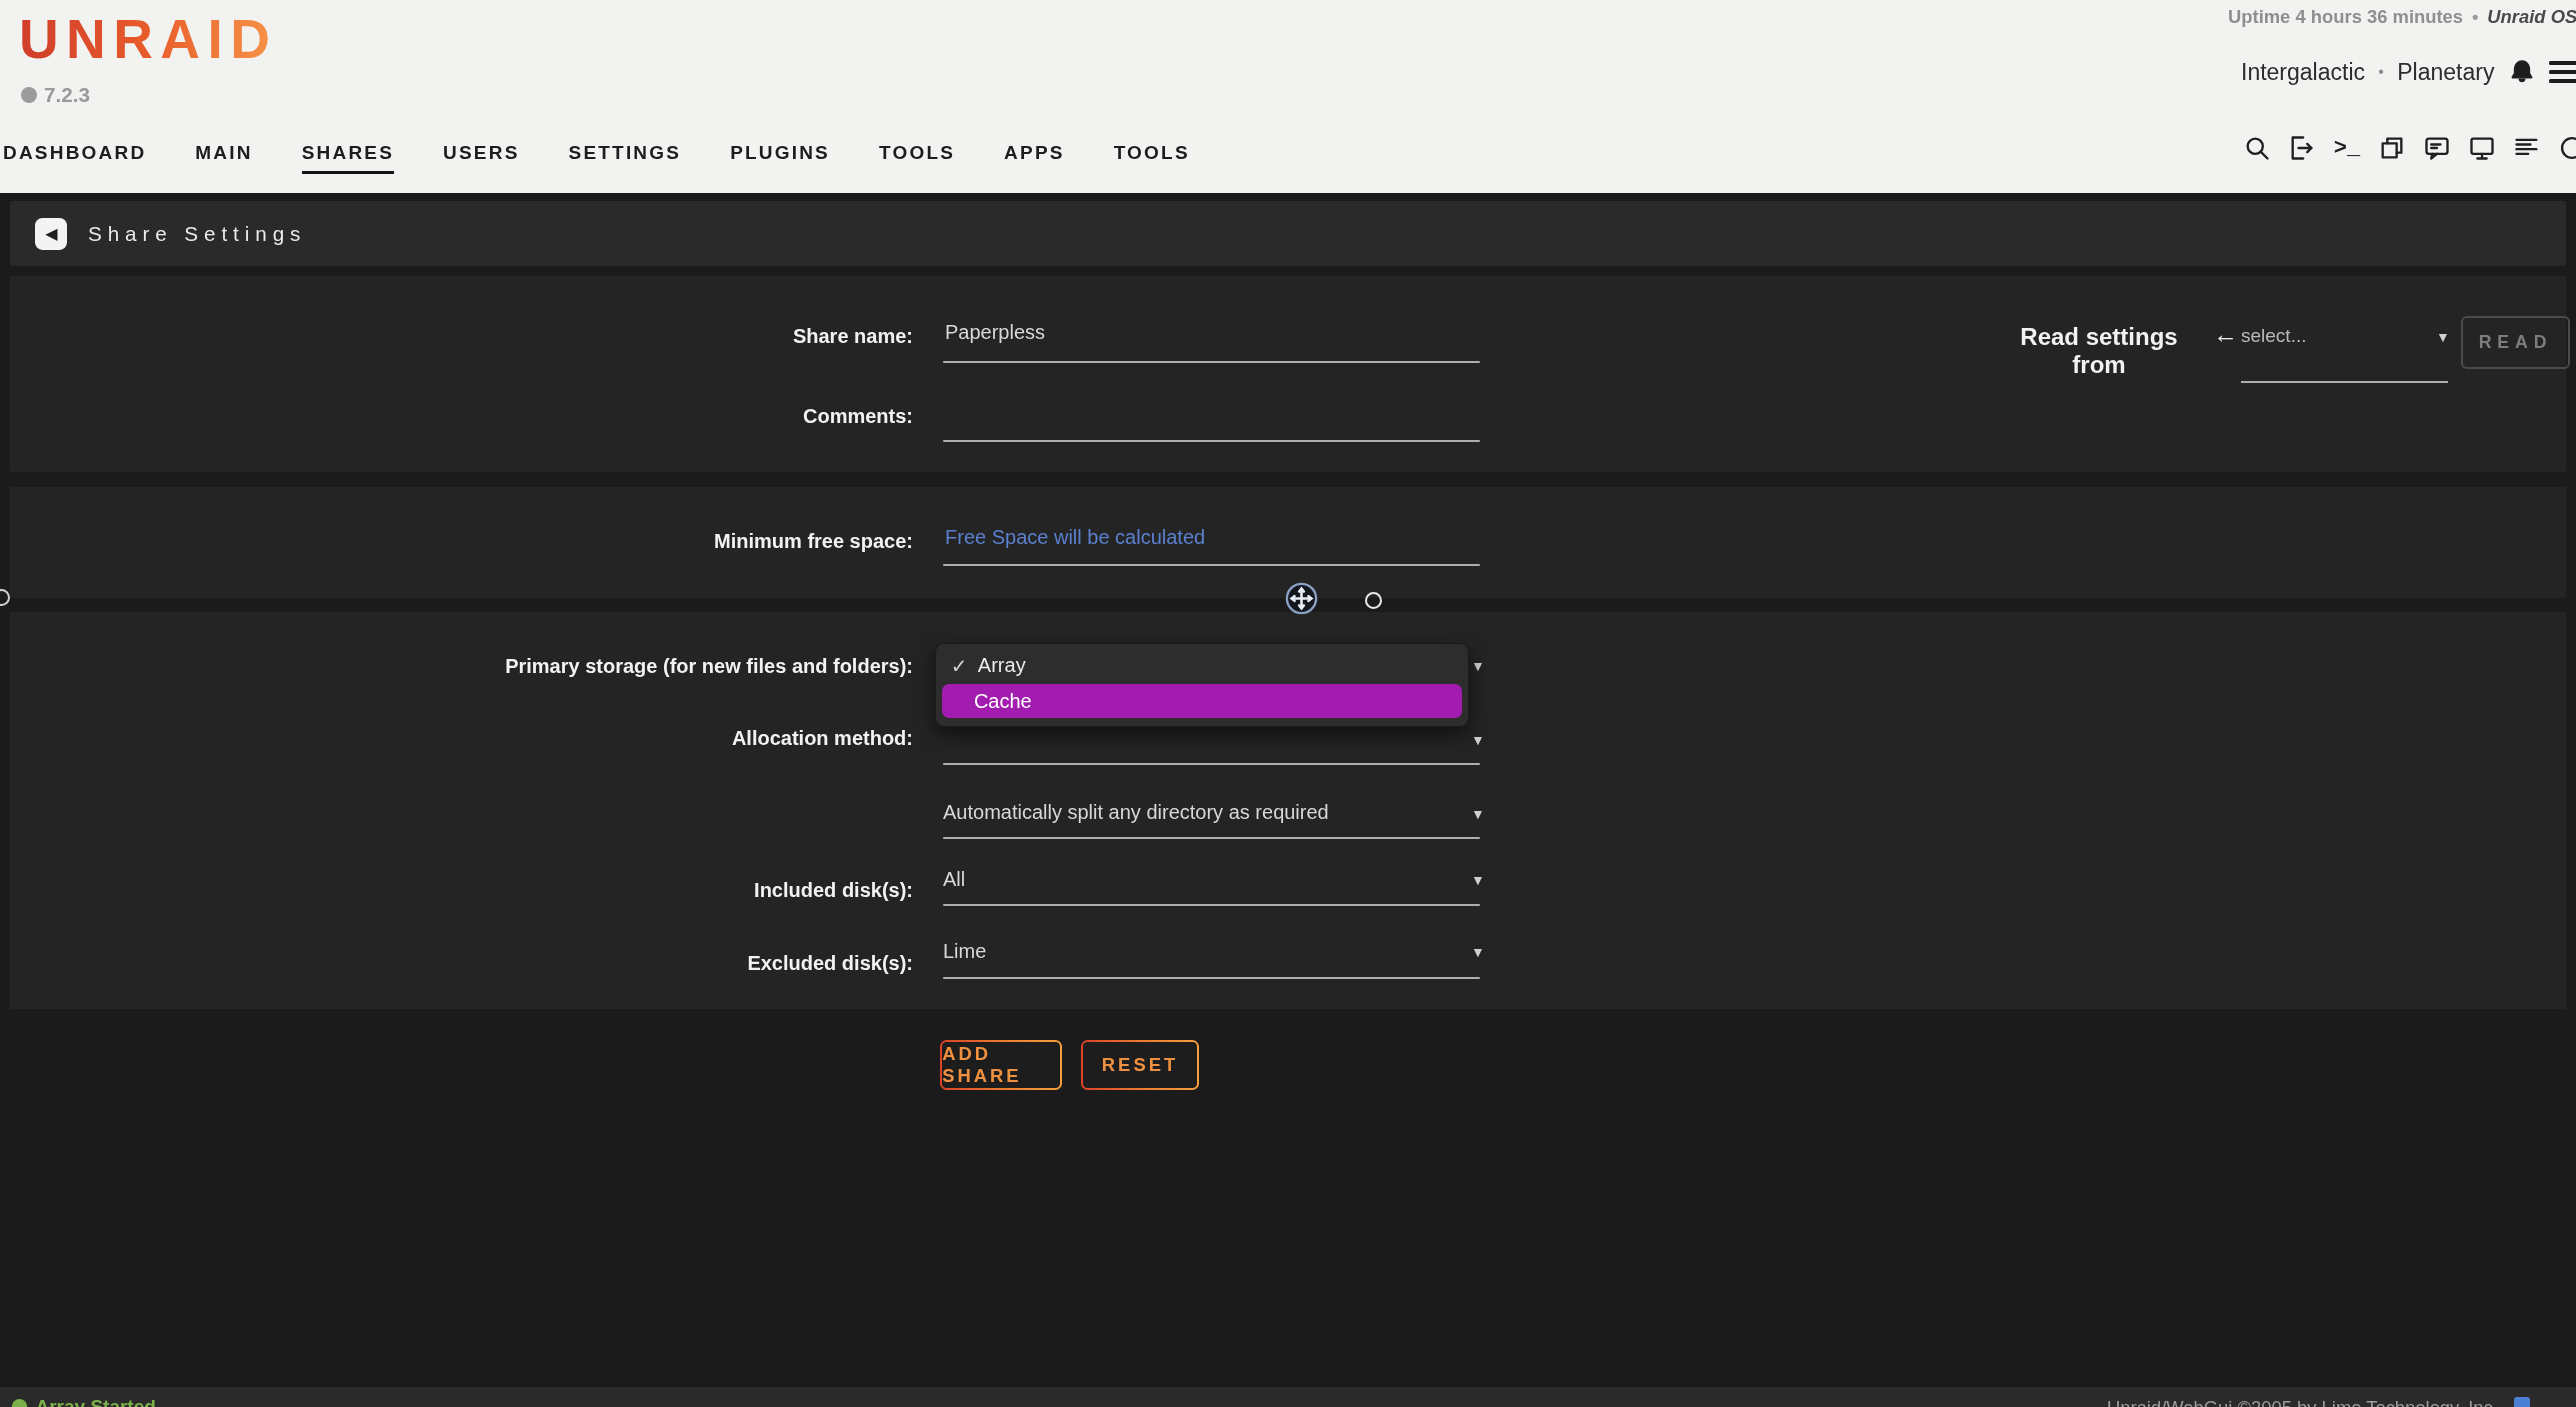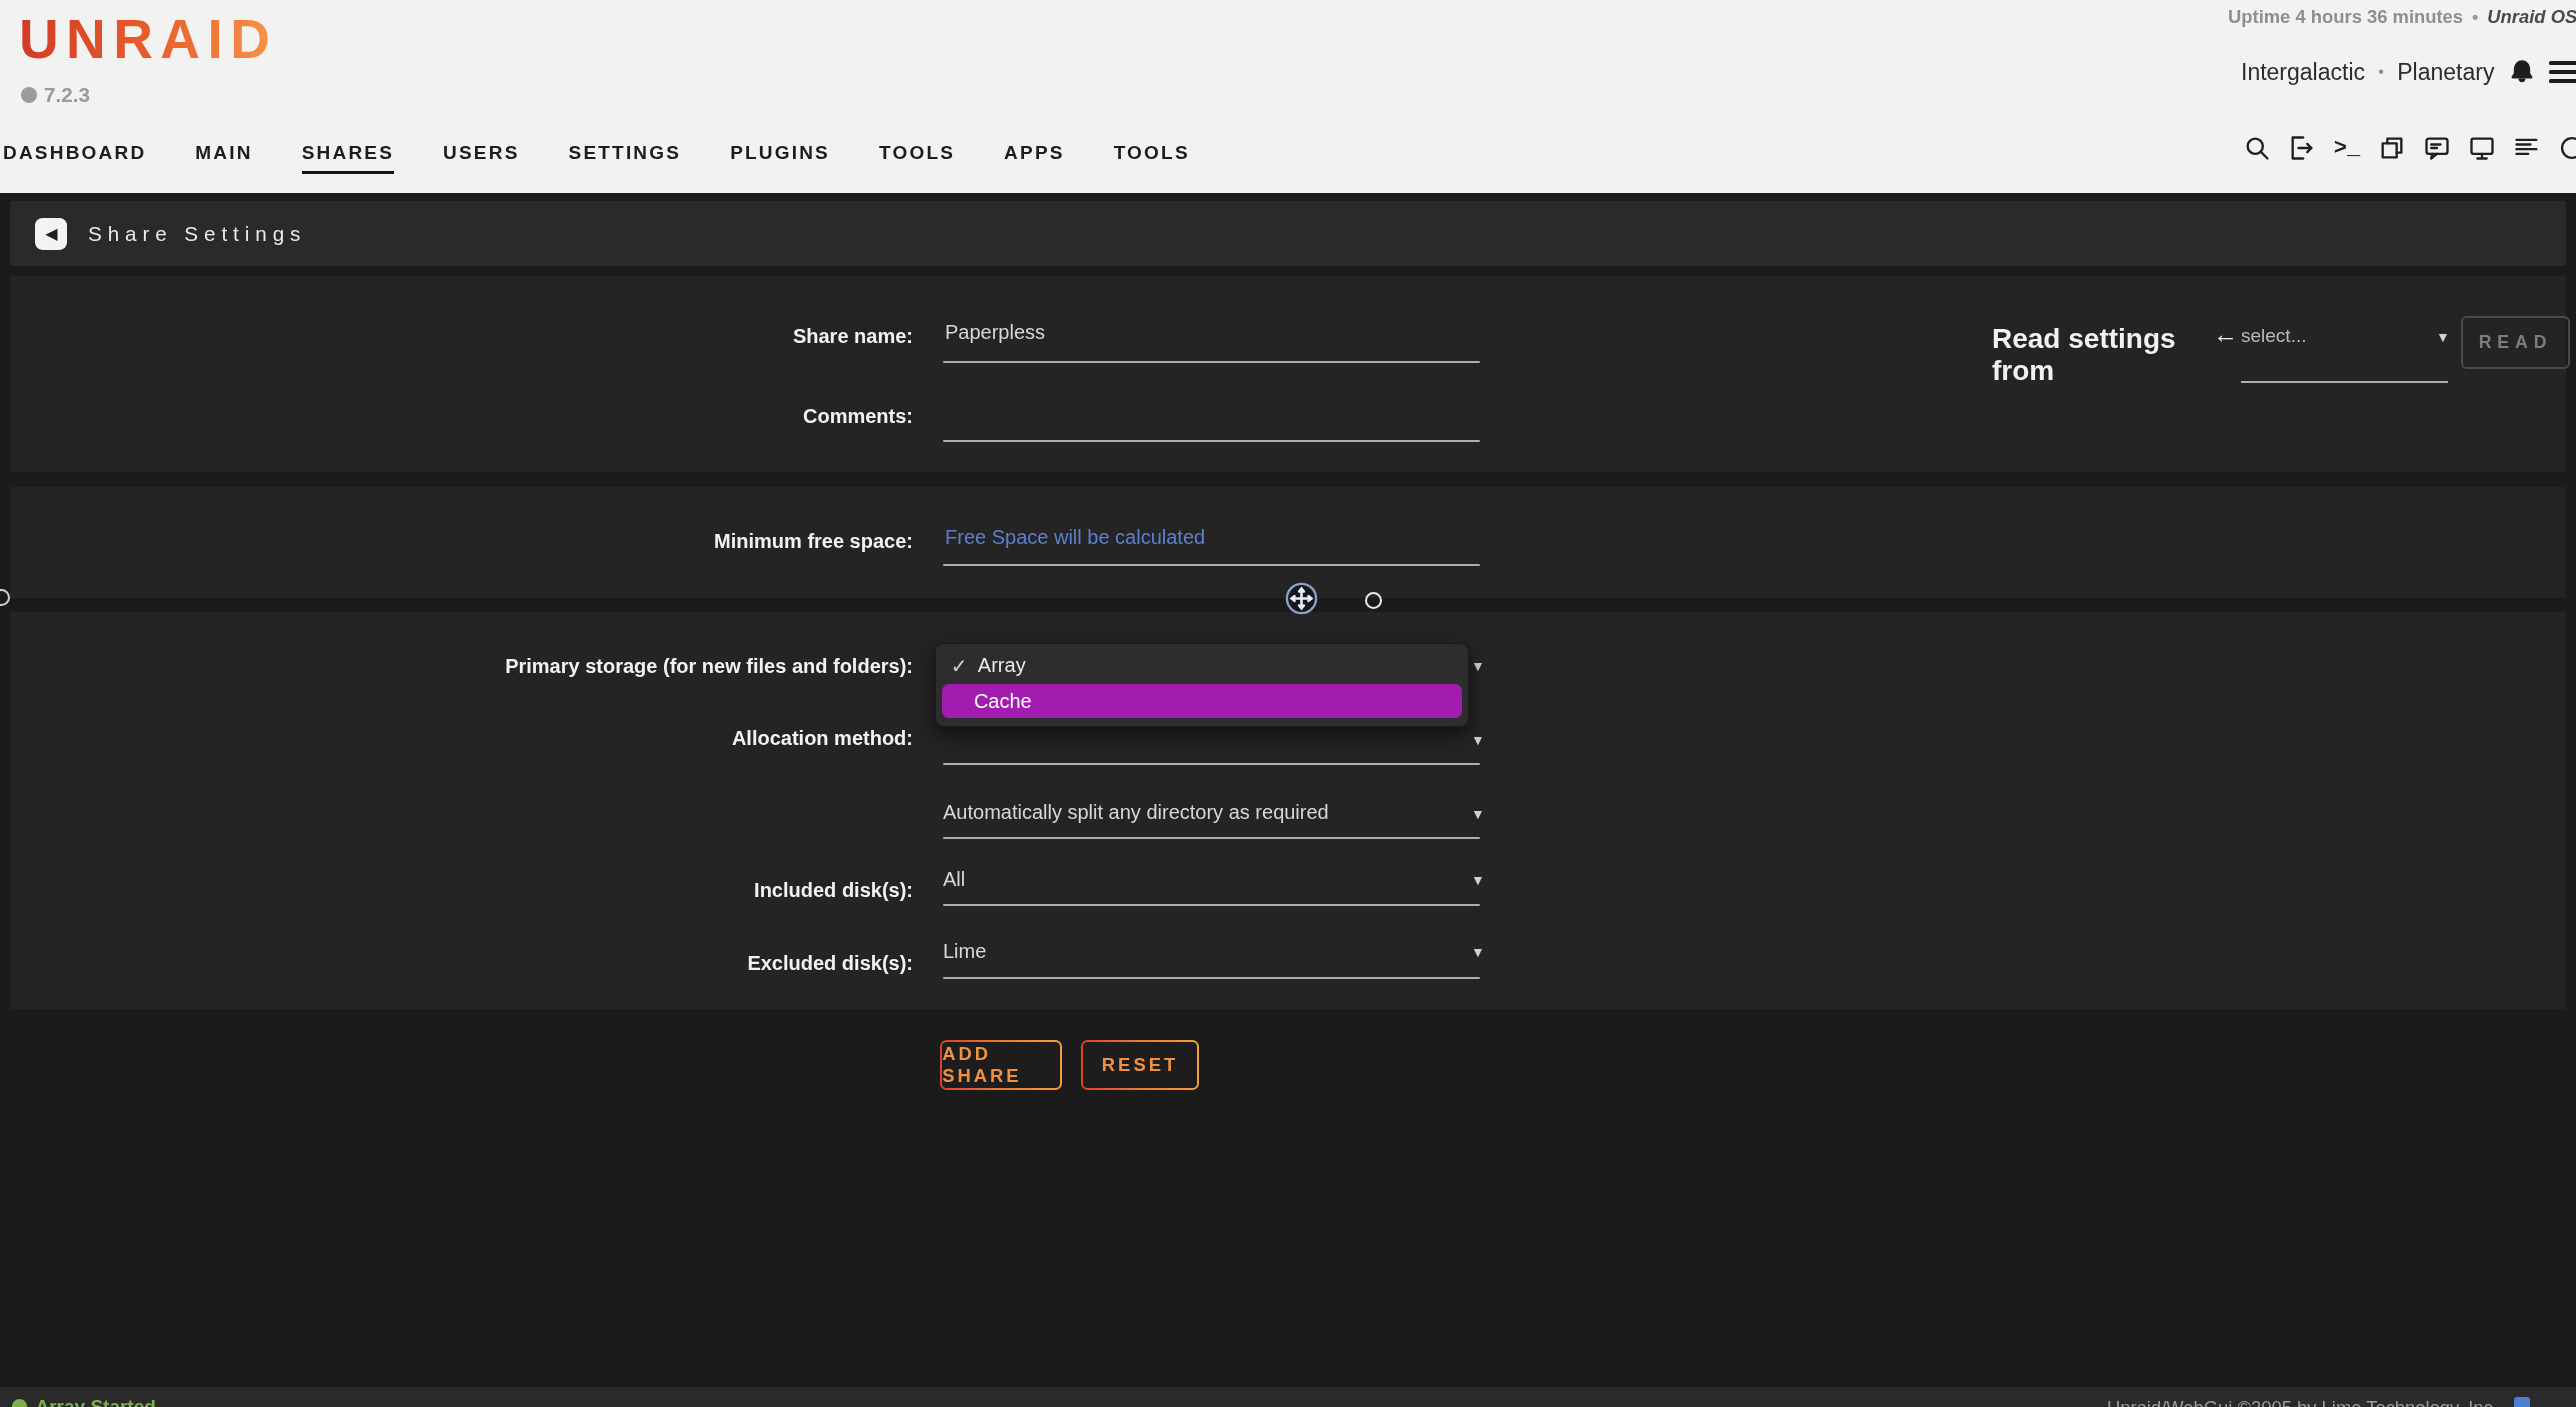--- a/index.html
+++ b/index.html
@@ -47,21 +47,21 @@
   #panel2{top:487px;height:111px;}
   #panel3{top:612px;height:397px;}
   .flabel{position:absolute;left:0;width:913px;text-align:right;color:#f2f2f2;font-weight:bold;font-size:20px;}
   .fvalue{position:absolute;left:943px;color:#d8d8d8;font-size:20px;}
   .finput{position:absolute;left:943px;width:472px;height:29.5px;background:transparent;border:none;outline:none;
     color:#d8d8d8;font-size:20px;font-family:"Liberation Sans",sans-serif;}
   .finput::placeholder{color:#5b80cf;opacity:1;}
   .uline{position:absolute;left:943px;width:537px;height:2.2px;background:#aeaeae;border-radius:1.5px;}
   .dd-arrow{position:absolute;left:1471px;color:#d0d0d0;font-size:14px;}
   
-  .read-label{position:absolute;left:1992px;width:214px;top:323px;text-align:left;color:#f2f2f2;font-weight:bold;font-size:28px;}
+  .read-label{position:absolute;left:1992px;width:214px;top:323px;text-align:center;color:#f2f2f2;font-weight:bold;font-size:24px;}
   .read-arrow-glyph{position:absolute;left:2213px;top:320px;color:#f0f0f0;font-size:25px;font-weight:bold;}
   .read-select{position:absolute;left:2241px;top:325px;color:#b9b9b9;font-size:19px;cursor:pointer;}
   .read-uline{position:absolute;left:2241px;top:381px;width:207px;height:2.2px;background:#aeaeae;}
   .read-dd-arrow{position:absolute;left:2436px;top:329px;color:#cfcfcf;font-size:14px;}
   .read-btn{position:absolute;left:2461px;top:316px;width:105px;height:49px;border:2.2px solid #4b4b4b;border-radius:5.9px;
     background:transparent;color:#7d7d7d;font-weight:bold;font-size:17.7px;letter-spacing:5.9px;
     display:flex;align-items:center;justify-content:center;cursor:default;}
   
   .popup{position:absolute;left:935px;top:643px;width:534px;height:84px;background:#2d2d2d;
     border:1.5px solid #1a1a1a;border-radius:8.9px;box-shadow:0 7.4px 19px rgba(0,0,0,.55);z-index:5;box-sizing:border-box;}

